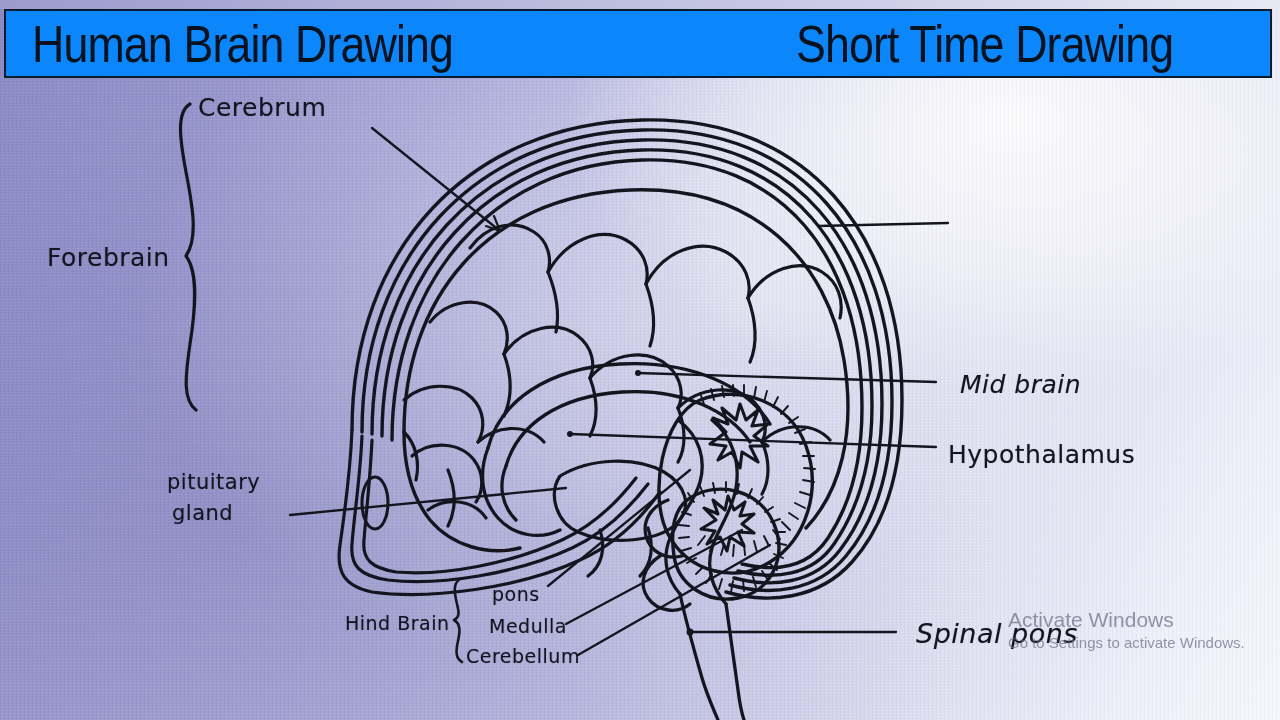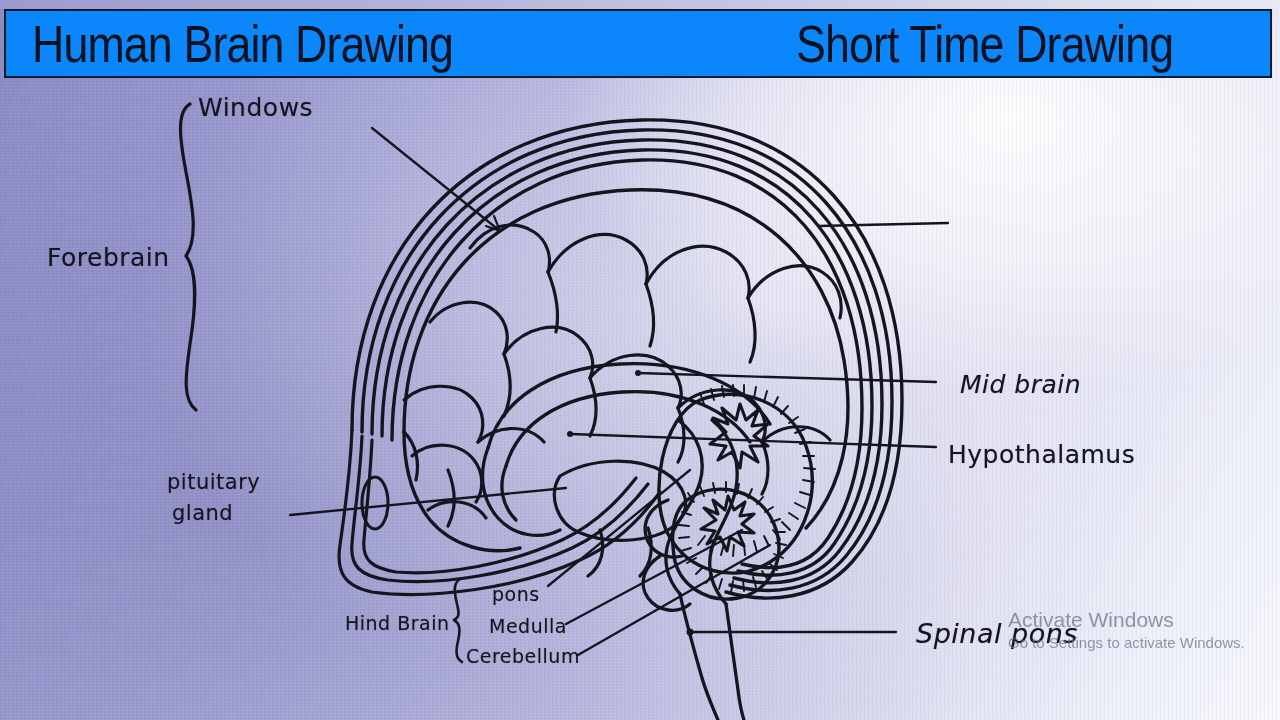--- a/index.html
+++ b/index.html
@@ -330,21 +330,21 @@
     </g>
     <g stroke-width="2.6">
       <path d="M460 579
                C452 584 455 595 457 604
                C459 612 460 617 454 620
                C461 624 460 632 458 641
                C456 650 455 658 462 662"></path>
     </g>
   </svg>
 
-  <div class="hand" style="left:198px;top:93px;">Windows</div>
+  <div class="hand" style="left:198px;top:93px;">Cerebrum</div>
 
   <div class="hand" style="left:47px;top:243px;">Forebrain</div>
 
 
   <div class="hand it" style="left:948px;top:370px;margin-left:12px;">Mid brain</div>
 
   <div class="hand" style="left:948px;top:440px;">Hypothalamus</div>
 
   <div class="hand sm" style="left:152px;top:470px;margin-left:15px;">pituitary</div>
   <div class="hand sm" style="left:172px;top:501px;">gland</div>

